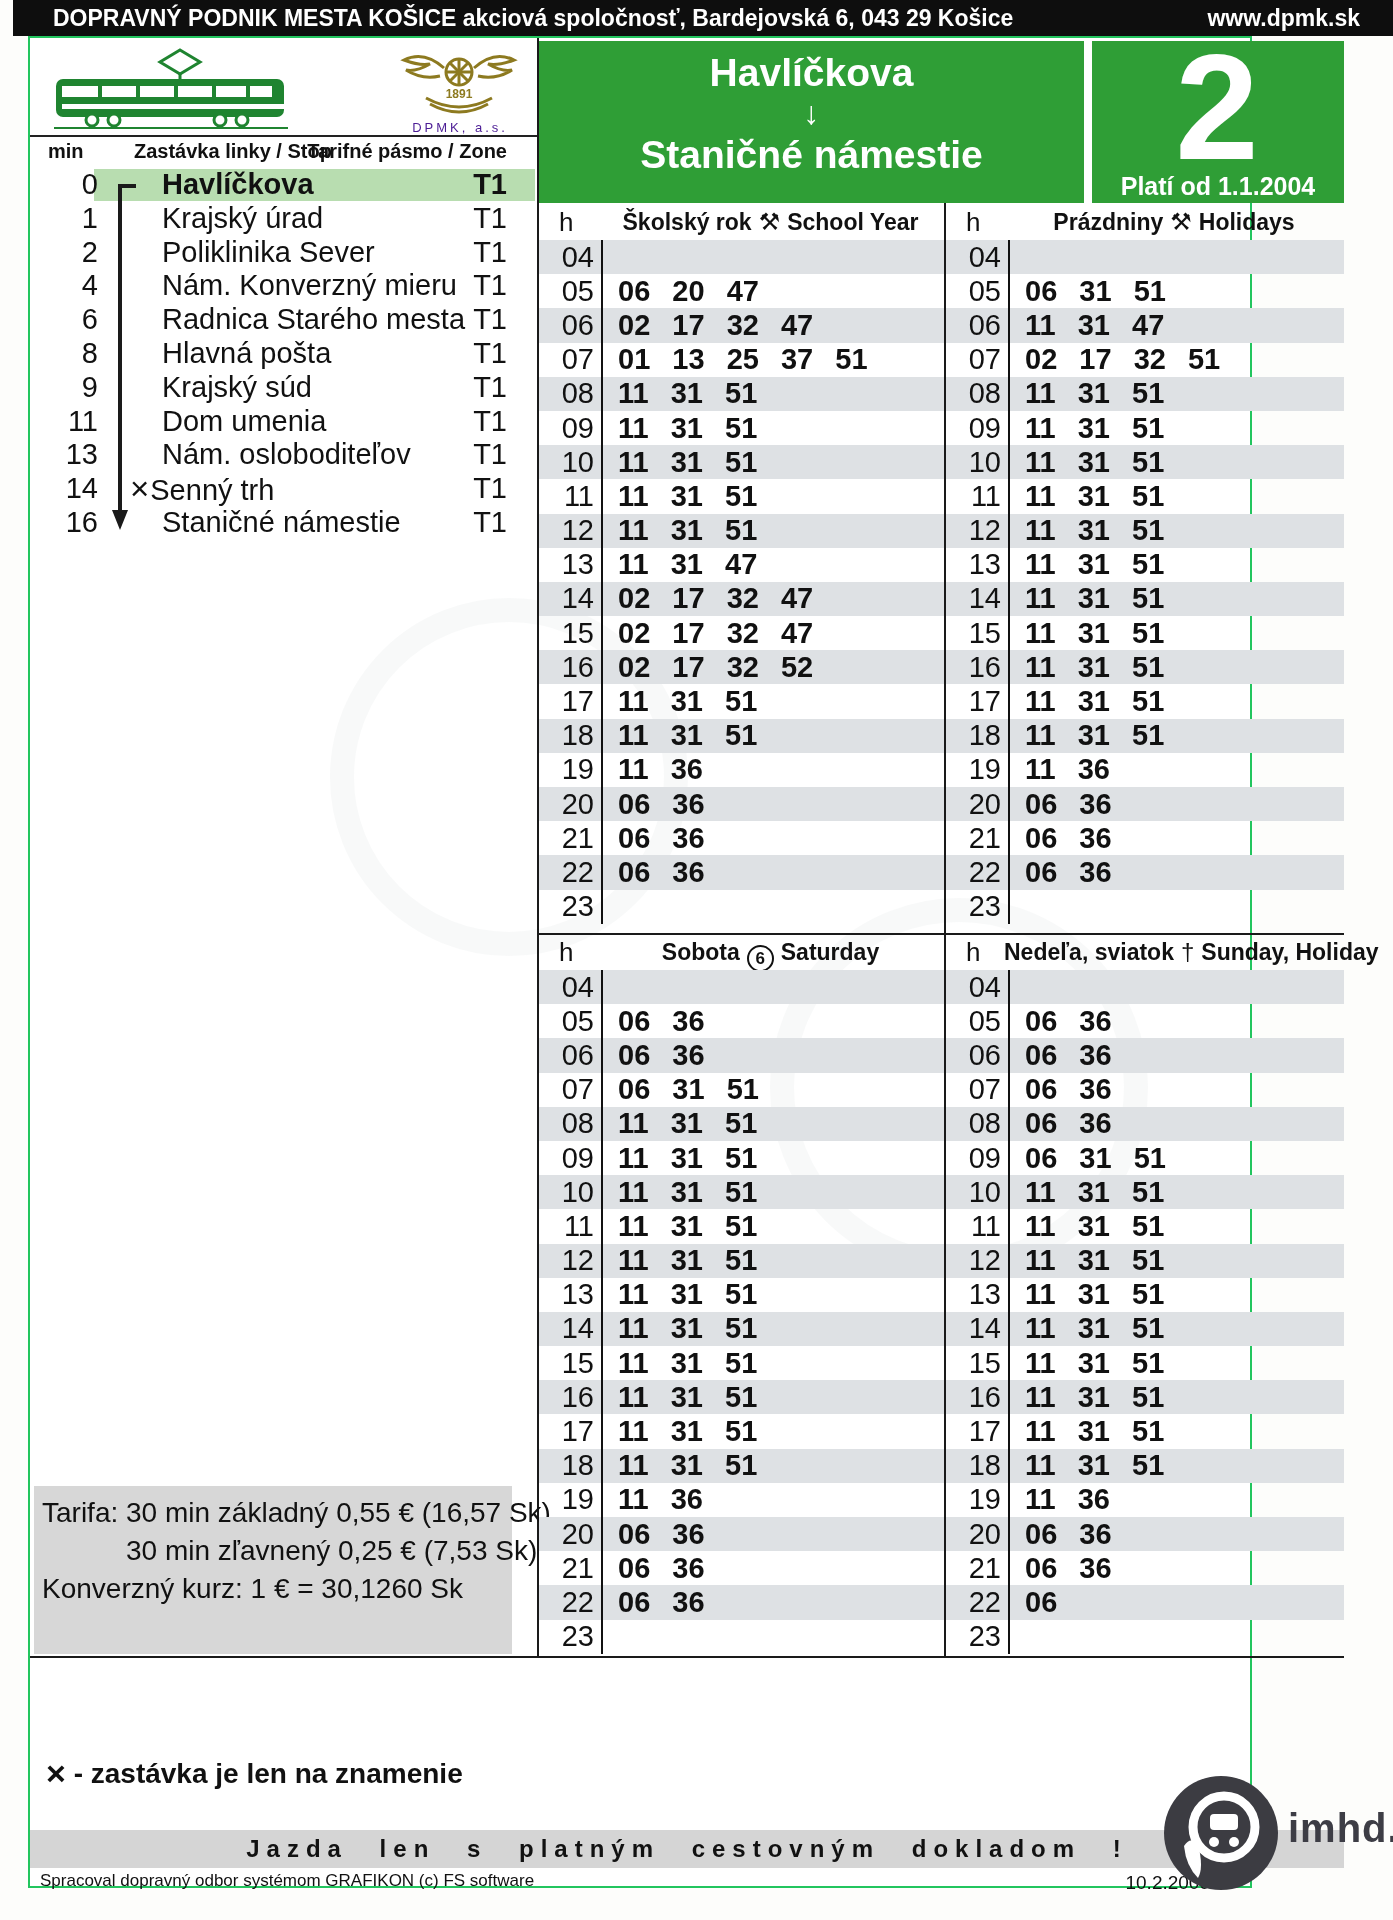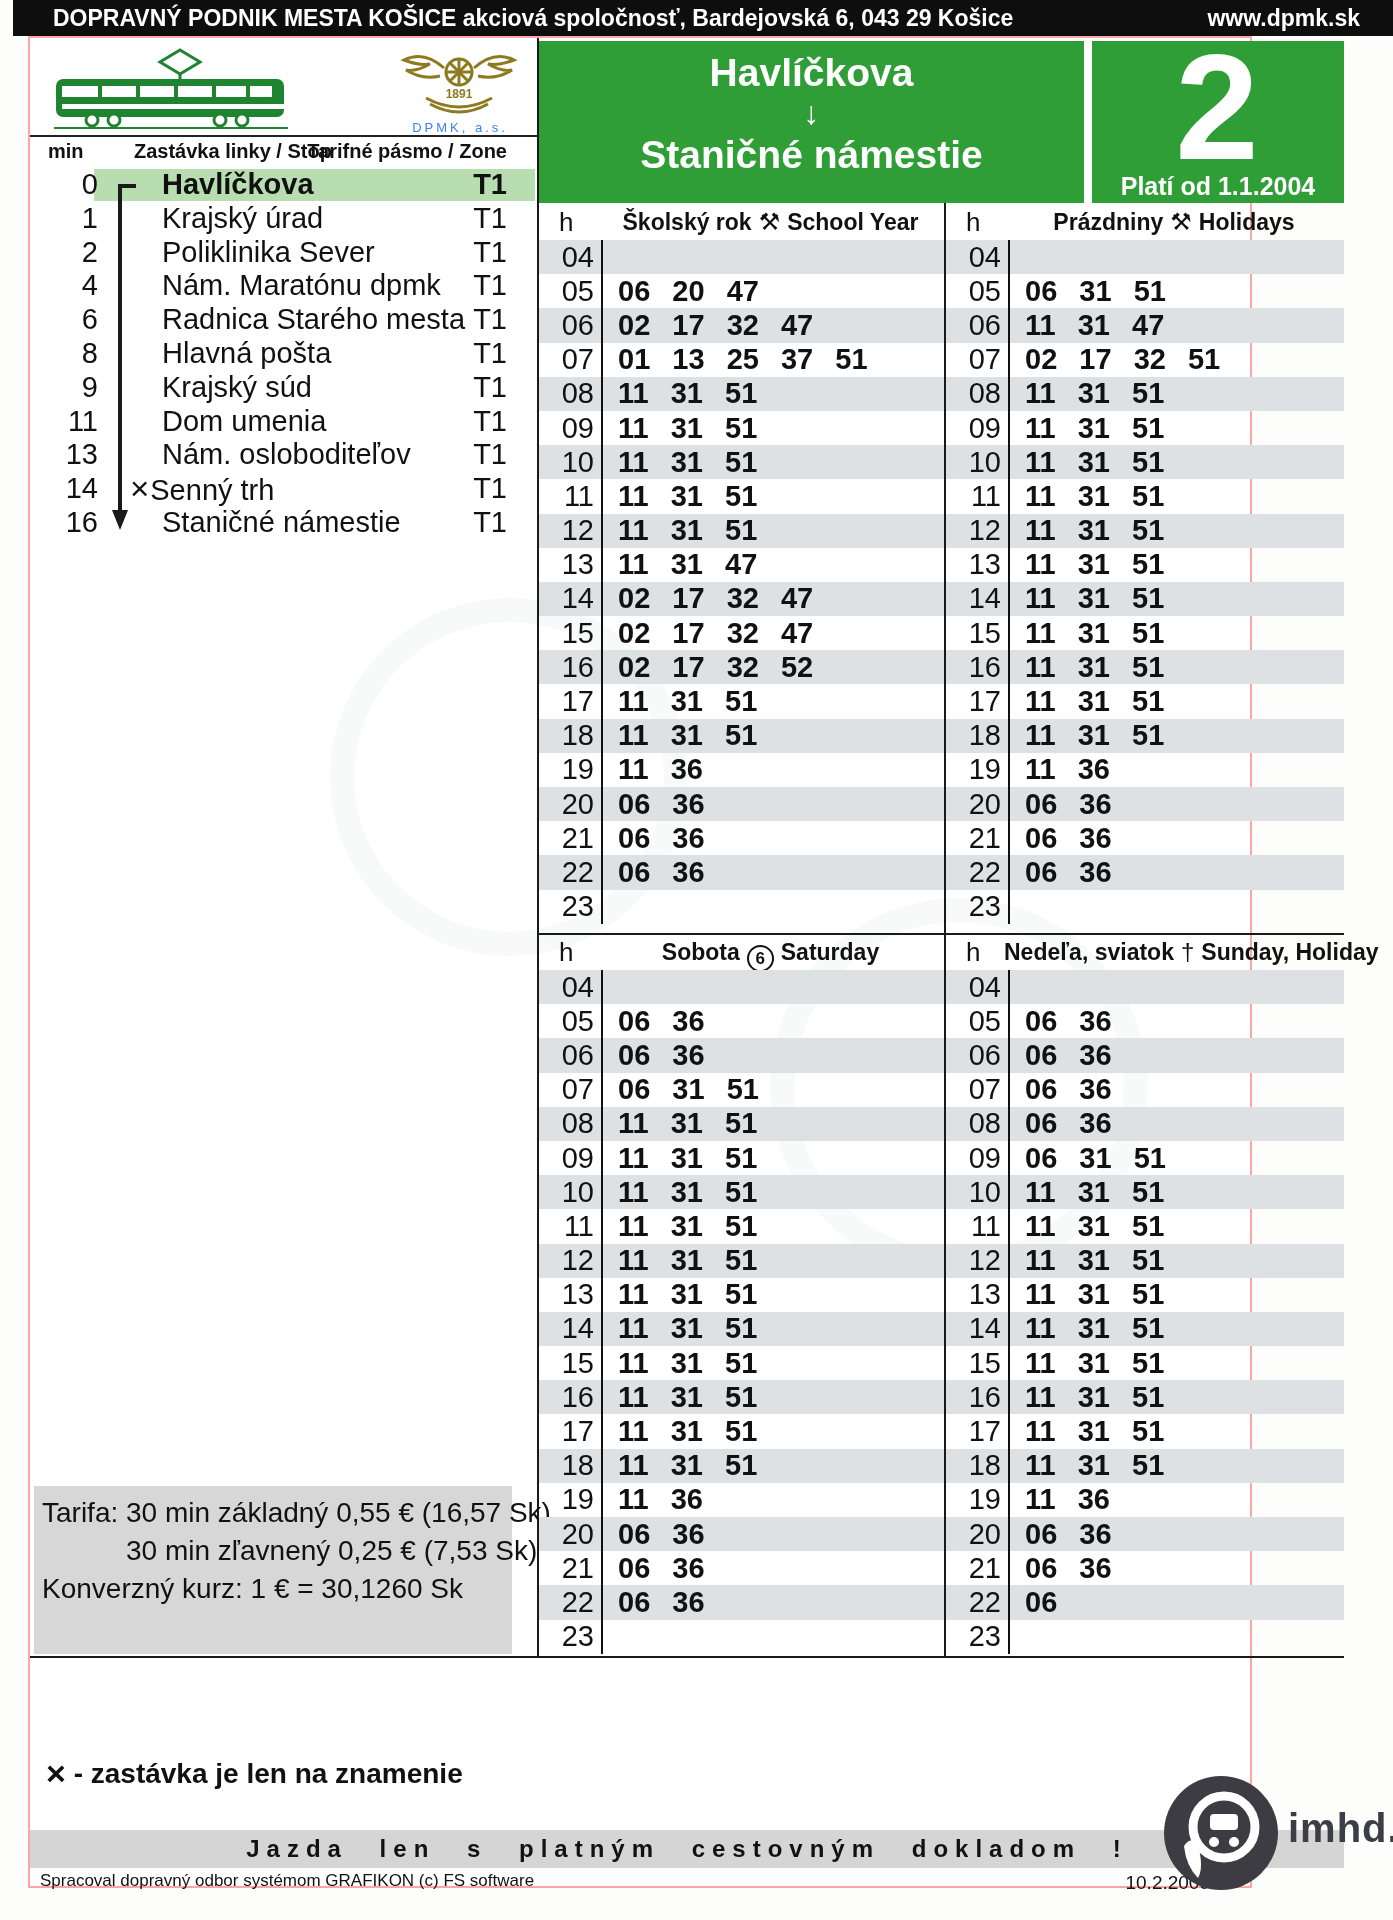--- a/index.html
+++ b/index.html
@@ -6,21 +6,21 @@
   .page{position:relative;width:1393px;height:1920px;background:#fdfdfb;overflow:hidden;
         font-family:"Liberation Sans","DejaVu Sans",sans-serif;color:#111;}
 
   
   .topbar{position:absolute;left:13px;top:0;width:100%;height:36px;background:#0e0e0e;color:#fff;
           display:flex;justify-content:space-between;align-items:center;box-sizing:border-box;
           padding:0 46px 0 40px;font-weight:bold;font-size:23px;white-space:nowrap;}
 
   
   .sheet{position:absolute;left:28px;top:36px;width:1224px;height:1852px;background:#fff;
-         border:2px solid #fca5a5;box-sizing:border-box;}
+         border:2px solid #22c55e;box-sizing:border-box;}
   .sheet > *{position:absolute;}
 
   
   .logo-divider{left:0;top:97px;width:507px;height:2px;background:#222;}
   .vline-left{left:507px;top:0;width:2px;height:1618px;background:#1a1a1a;}
   .stops-header{left:0;top:102px;width:507px;height:26px;font-size:20px;font-weight:bold;}
   .stops-header .c-min{position:absolute;left:18px;}
   .stops-header .c-stop{position:absolute;left:104px;}
   .stops-header .c-zone{position:absolute;right:30px;}
   .stops-list{left:0;top:130px;width:507px;height:375px;}
@@ -141,21 +141,21 @@
           <line x1="50" y1="30" x2="76" y2="30"></line>
         <line x1="54" y1="21" x2="72" y2="39"></line>
           <line x1="72" y1="21" x2="54" y2="39"></line>
         <path d="M48 26 Q28 8 8 18 Q24 24 34 22 Q20 30 10 28 Q26 38 44 34"></path>
         <path d="M78 26 Q98 8 118 18 Q102 24 92 22 Q106 30 116 28 Q100 38 82 34"></path>
         <path d="M30 56 Q63 74 96 56"></path>
         <path d="M34 62 Q63 78 92 62"></path>
       </g>
       <text x="63" y="56" font-size="12" font-weight="bold" fill="#8d7a20" text-anchor="middle">1891</text>
     </svg>
-    <div style="left:360px;top:82px;width:140px;text-align:center;font-size:13px;letter-spacing:3px;color:#3b82f6;">DPMK, a.s.</div>
+    <div style="left:360px;top:82px;width:140px;text-align:center;font-size:13px;letter-spacing:3px;color:#4c1d95;">DPMK, a.s.</div>
 
     <div class="logo-divider"></div>
     <div class="vline-left"></div>
 
     <div class="stops-header">
       <span class="c-min">min</span>
       <span class="c-stop">Zastávka linky / Stop</span>
       <span class="c-zone">Tarifné pásmo / Zone</span>
     </div>
 
@@ -170,21 +170,21 @@
           <span class="stop-name">Krajský úrad</span>
           <span class="stop-zone">T1</span>
         </div>
         <div class="stop-row">
           <span class="stop-min">2</span>
           <span class="stop-name">Poliklinika Sever</span>
           <span class="stop-zone">T1</span>
         </div>
         <div class="stop-row">
           <span class="stop-min">4</span>
-          <span class="stop-name">Nám. Maratónu dpmk</span>
+          <span class="stop-name">Nám. Konverzný mieru</span>
           <span class="stop-zone">T1</span>
         </div>
         <div class="stop-row">
           <span class="stop-min">6</span>
           <span class="stop-name">Radnica Starého mesta</span>
           <span class="stop-zone">T1</span>
         </div>
         <div class="stop-row">
           <span class="stop-min">8</span>
           <span class="stop-name">Hlavná pošta</span>

